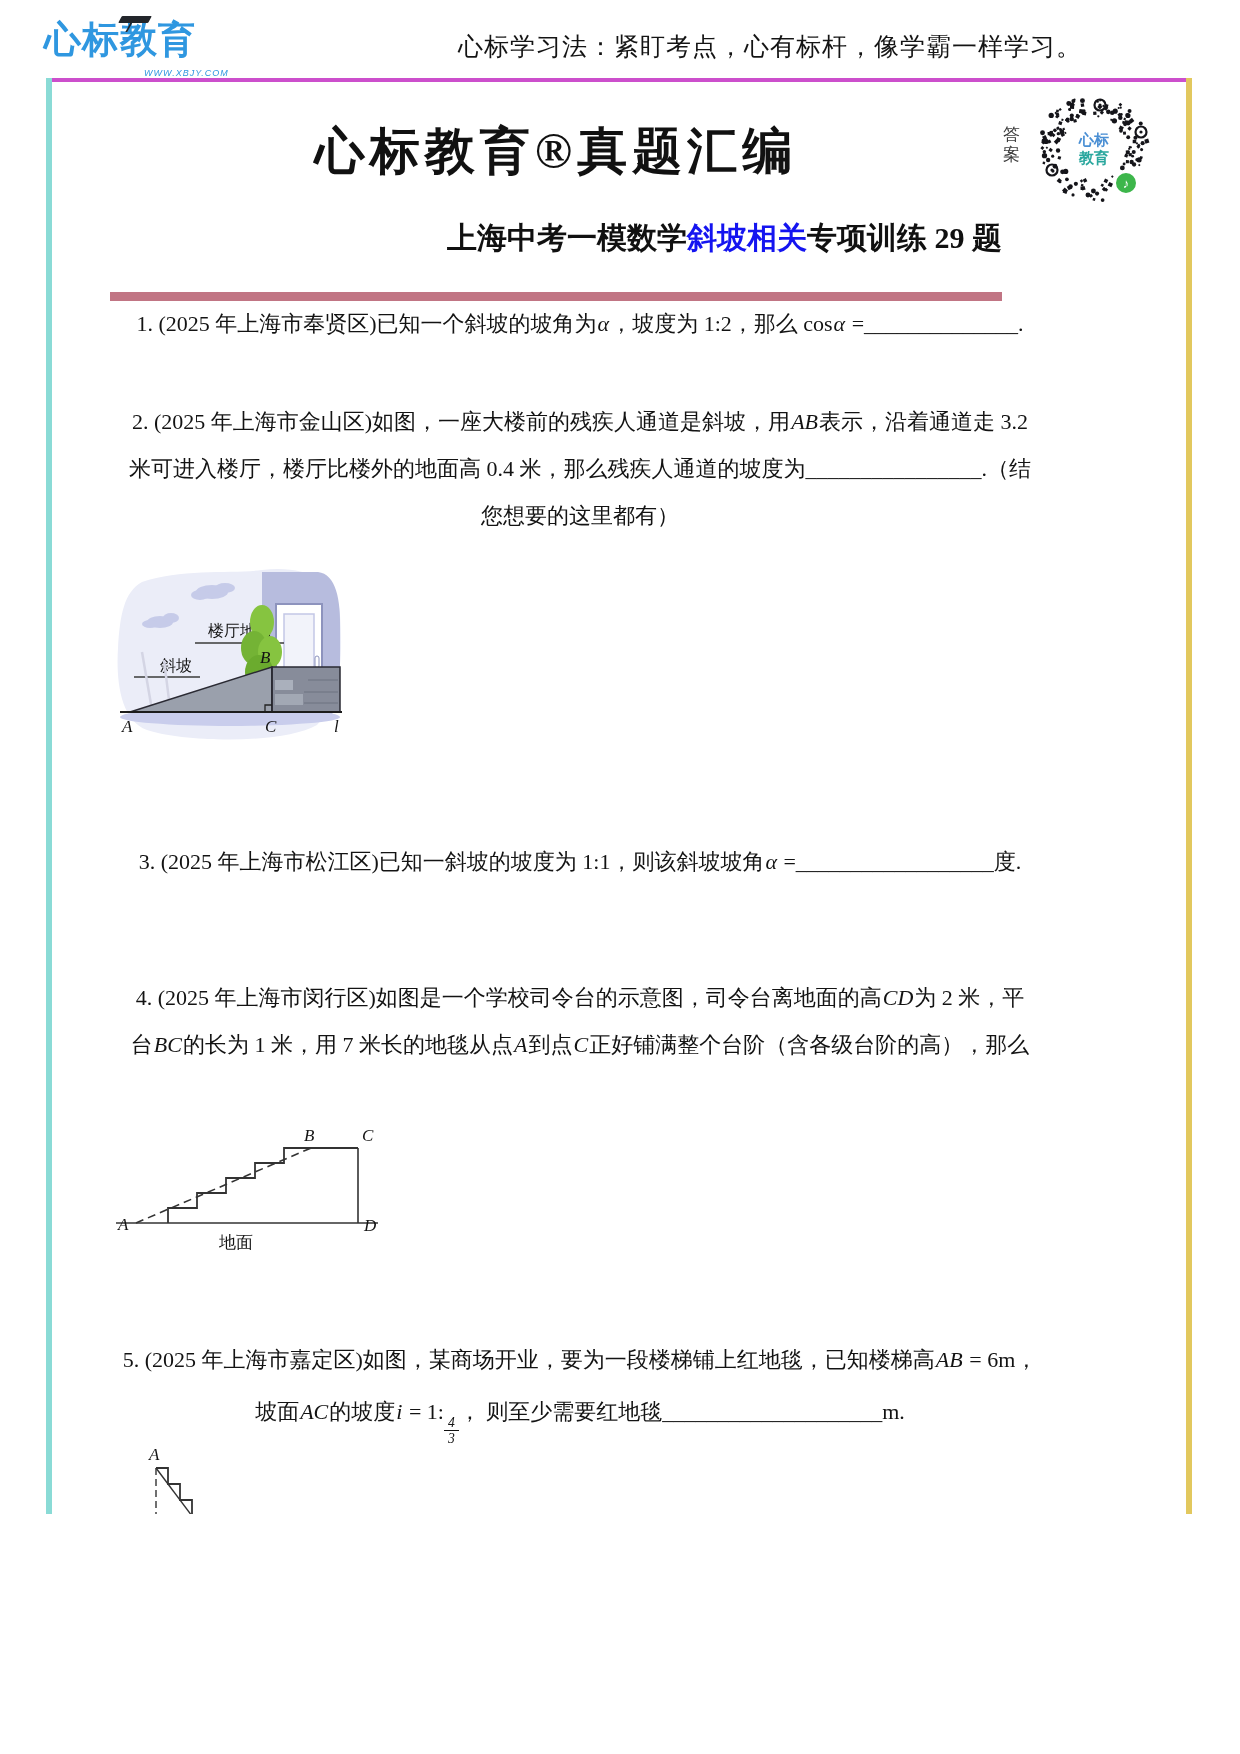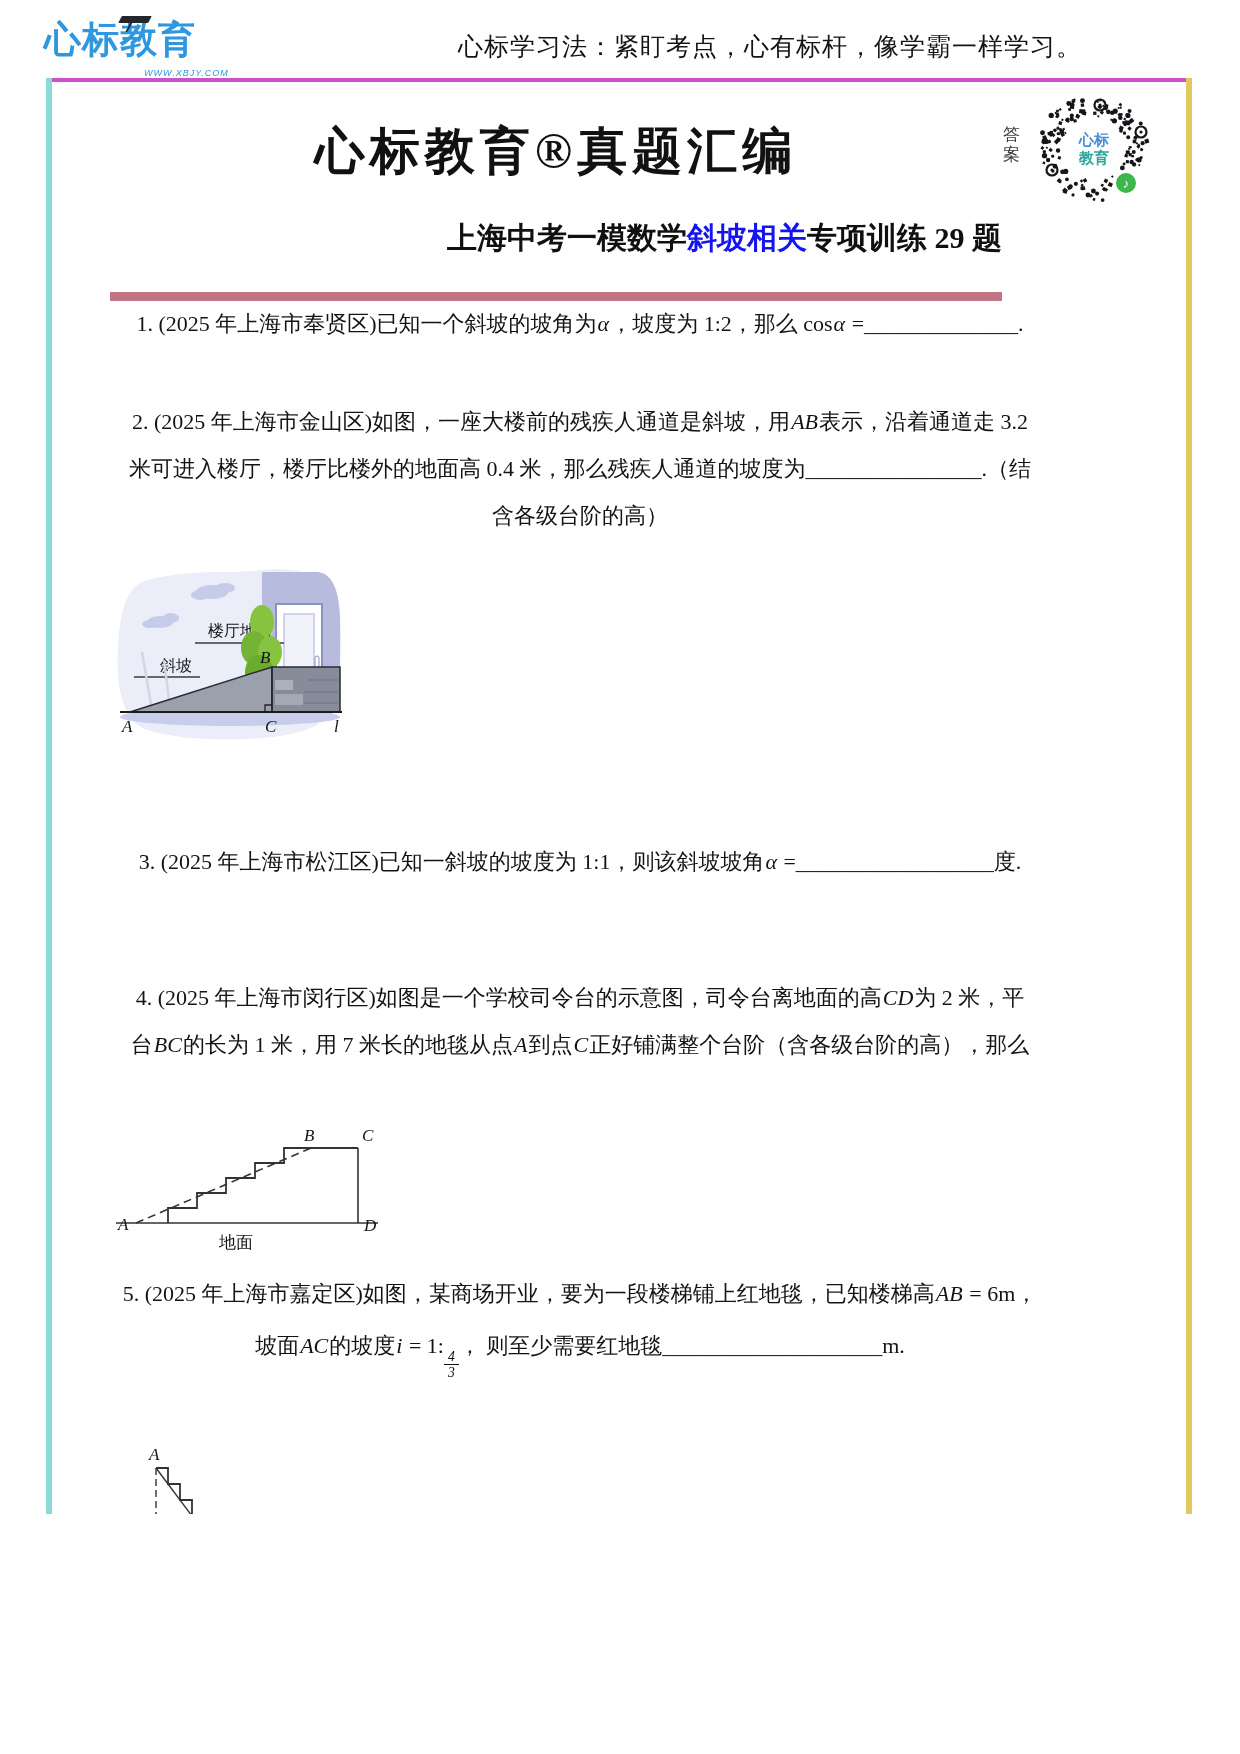--- a/index.html
+++ b/index.html
@@ -34,21 +34,21 @@
   .rose-rule{left:110px;top:292px;width:892px;height:9px;background:var(--rule-rose);}
 
   
   .prob{left:110px;width:940px;text-align:center;}
   .pline{font-size:22px;line-height:47px;white-space:nowrap;color:#131313;}
   .mvar{font-style:italic;font-family:"Liberation Serif",serif;padding:0 1px;}
   .frac{display:inline-flex;flex-direction:column;align-items:center;vertical-align:-0.55em;
         font-size:0.62em;line-height:1.15;font-style:italic;}
   .frac .num{border-bottom:1.6px solid #111;padding:0 4px;}
   .frac .den{padding:0 4px;}
-  #p1{top:300px;} #p2{top:398px;} #p3{top:838px;} #p4{top:974px;} #p5{top:1268px;}
+  #p1{top:300px;} #p2{top:398px;} #p3{top:838px;} #p4{top:974px;} #p5{top:1334px;}
   #p5 .pline{line-height:52px;}
 
   .options{left:122px;top:1262px;width:900px;display:flex;font-size:23px;}
   .opt{white-space:nowrap;}
   .opt:nth-child(1){width:212px;} .opt:nth-child(2){width:196px;} .opt:nth-child(3){width:214px;}
 
   
   .illus{left:112px;top:560px;}
   .stairs{left:106px;top:1126px;}
   .staircase{left:106px;top:1446px;}
@@ -262,21 +262,21 @@
     <span>上海中考一模数学</span><span class="hl">斜坡相关</span><span>专项训练 29 题</span>
   </div>
   <div class="abs rose-rule"></div>
 
   <div class="abs prob" id="p1">
       <div class="pline">1. (2025 年上海市奉贤区)已知一个斜坡的坡角为<i class="mvar">α</i>，坡度为 1:2，那么 cos<i class="mvar">α</i> =______________.</div>
     </div>
   <div class="abs prob" id="p2">
       <div class="pline">2. (2025 年上海市金山区)如图，一座大楼前的残疾人通道是斜坡，用<i class="mvar">AB</i>表示，沿着通道走 3.2</div>
       <div class="pline">米可进入楼厅，楼厅比楼外的地面高 0.4 米，那么残疾人通道的坡度为________________.（结</div>
-      <div class="pline">含各级台阶的高）</div>
+      <div class="pline">您想要的这里都有）</div>
     </div>
 
   <svg class="abs illus" width="232" height="200" viewBox="0 0 232 200">
     <path d="M30,22 C70,8 120,14 150,10 C190,5 226,18 228,55 C231,95 229,140 205,165 C170,185 70,182 35,170 C8,160 4,120 6,88 C8,55 12,32 30,22 Z" fill="#ebedf8"></path>
     <path d="M150,12 H206 C224,14 229,40 228,70 V128 C228,150 221,158 204,160 H150 Z" fill="#b7bcde"></path>
     <g>
       <rect x="164" y="44" width="46" height="110" fill="#ffffff" stroke="#8d93bd" stroke-width="2"></rect>
       <rect x="172" y="54" width="30" height="88" fill="#f2f3fa" stroke="#c3c7e6" stroke-width="1.5"></rect>
       <rect x="203" y="96" width="4" height="12" rx="2" fill="#ffffff" stroke="#8d93bd" stroke-width="1"></rect>
     </g>

